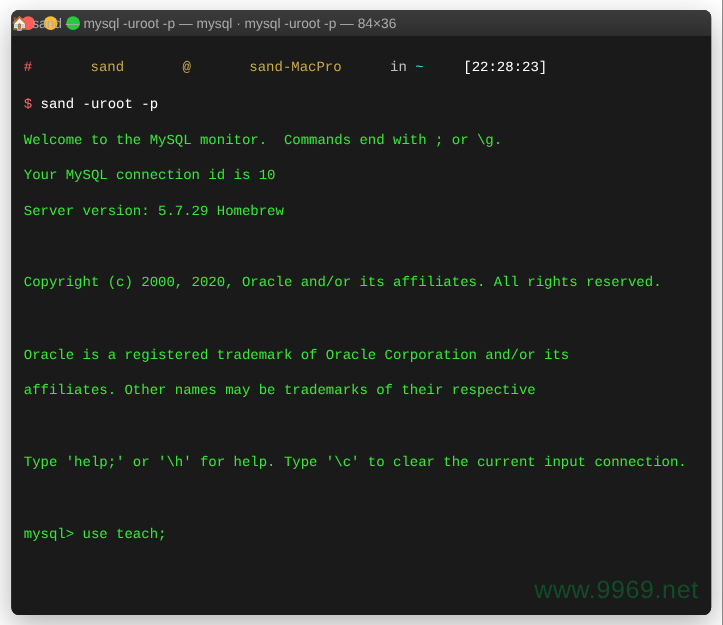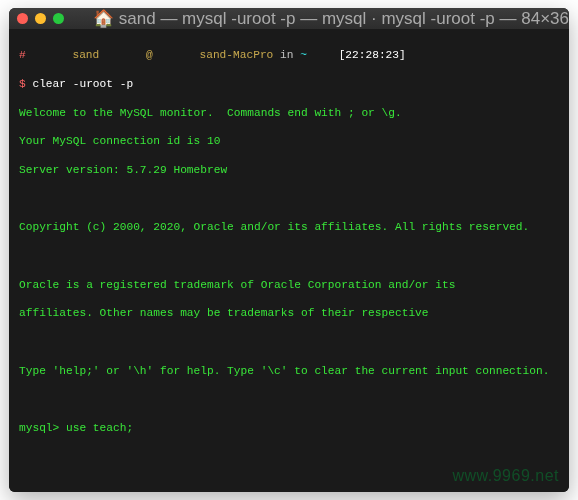--- a/index.html
+++ b/index.html
@@ -35,52 +35,52 @@
       gap: 7px;
       align-items: center;
     }
     .dot { width: 11px; height: 11px; border-radius: 50%; }
     .dot.red { background: #ff5f56; }
     .dot.yellow { background: #ffbd2e; }
     .dot.green { background: #27c93f; }
     .title {
       position: absolute;
       left: 0; right: 0;
-      text-align: right;
-      font-size: 17px;
+      text-align: left;
+      font-size: 11px;
       color: #aaa;
       font-family: -apple-system, "Helvetica Neue", sans-serif;
       pointer-events: none;
     }
     .terminal {
       flex: 1;
       background: #1a1a1a;
       padding: 4px 10px;
       font-size: 11.2px;
       line-height: 1.28;
       white-space: pre-wrap;
       word-break: break-word;
       overflow: hidden;
       position: relative;
     }
     .line { color: #39e639; }
     .prompt-hash { color: #ff6666; }
     .prompt-user { color: #c7a84d; margin-left: 40px; }
-    .prompt-in { color: #c0c0c0; }
+    .prompt-in { color: #c0c0c0; margin-left: 32px; }
     .prompt-path { color: #37e6e6; }
     .prompt-time { color: #ffffff; margin-left: 25px; }
     .prompt-dollar { color: #ff6666; }
     .prompt-cmd { color: #ffffff; }
     .out { color: #39e639; }
     .blank { height: 1.28em; }
     .watermark {
       position: absolute;
       bottom: 6px;
       right: 10px;
-      font-size: 16px;
+      font-size: 20px;
       color: rgba(0, 160, 60, 0.38);
       font-family: Arial, sans-serif;
       font-weight: normal;
       pointer-events: none;
       letter-spacing: 0.5px;
     }
   </style>
 </head>
 <body>
 
@@ -88,21 +88,21 @@
   <div class="titlebar">
     <div class="traffic-lights">
       <div class="dot red"></div>
       <div class="dot yellow"></div>
       <div class="dot green"></div>
     </div>
     <div class="title">🏠 sand — mysql -uroot -p — mysql · mysql -uroot -p — 84×36</div>
   </div>
   <div class="terminal">
 <div class="line"><span class="prompt-hash">#</span> <span class="prompt-user">sand</span> <span class="prompt-user">@</span> <span class="prompt-user">sand-MacPro</span> <span class="prompt-in">in</span> <span class="prompt-path">~</span> <span class="prompt-time">[22:28:23]</span></div>
-<div class="line"><span class="prompt-dollar">$</span> <span class="prompt-cmd">clear -uroot -p</span></div>
+<div class="line"><span class="prompt-dollar">$</span> <span class="prompt-cmd">sand -uroot -p</span></div>
 <div class="line out">Welcome to the MySQL monitor.  Commands end with ; or \g.</div>
 <div class="line out">Your MySQL connection id is 10</div>
 <div class="line out">Server version: 5.7.29 Homebrew</div>
 <div class="blank"></div>
 <div class="line out">Copyright (c) 2000, 2020, Oracle and/or its affiliates. All rights reserved.</div>
 <div class="blank"></div>
 <div class="line out">Oracle is a registered trademark of Oracle Corporation and/or its</div>
 <div class="line out">affiliates. Other names may be trademarks of their respective</div>
 <div class="blank"></div>
 <div class="line out">Type 'help;' or '\h' for help. Type '\c' to clear the current input connection.</div>

